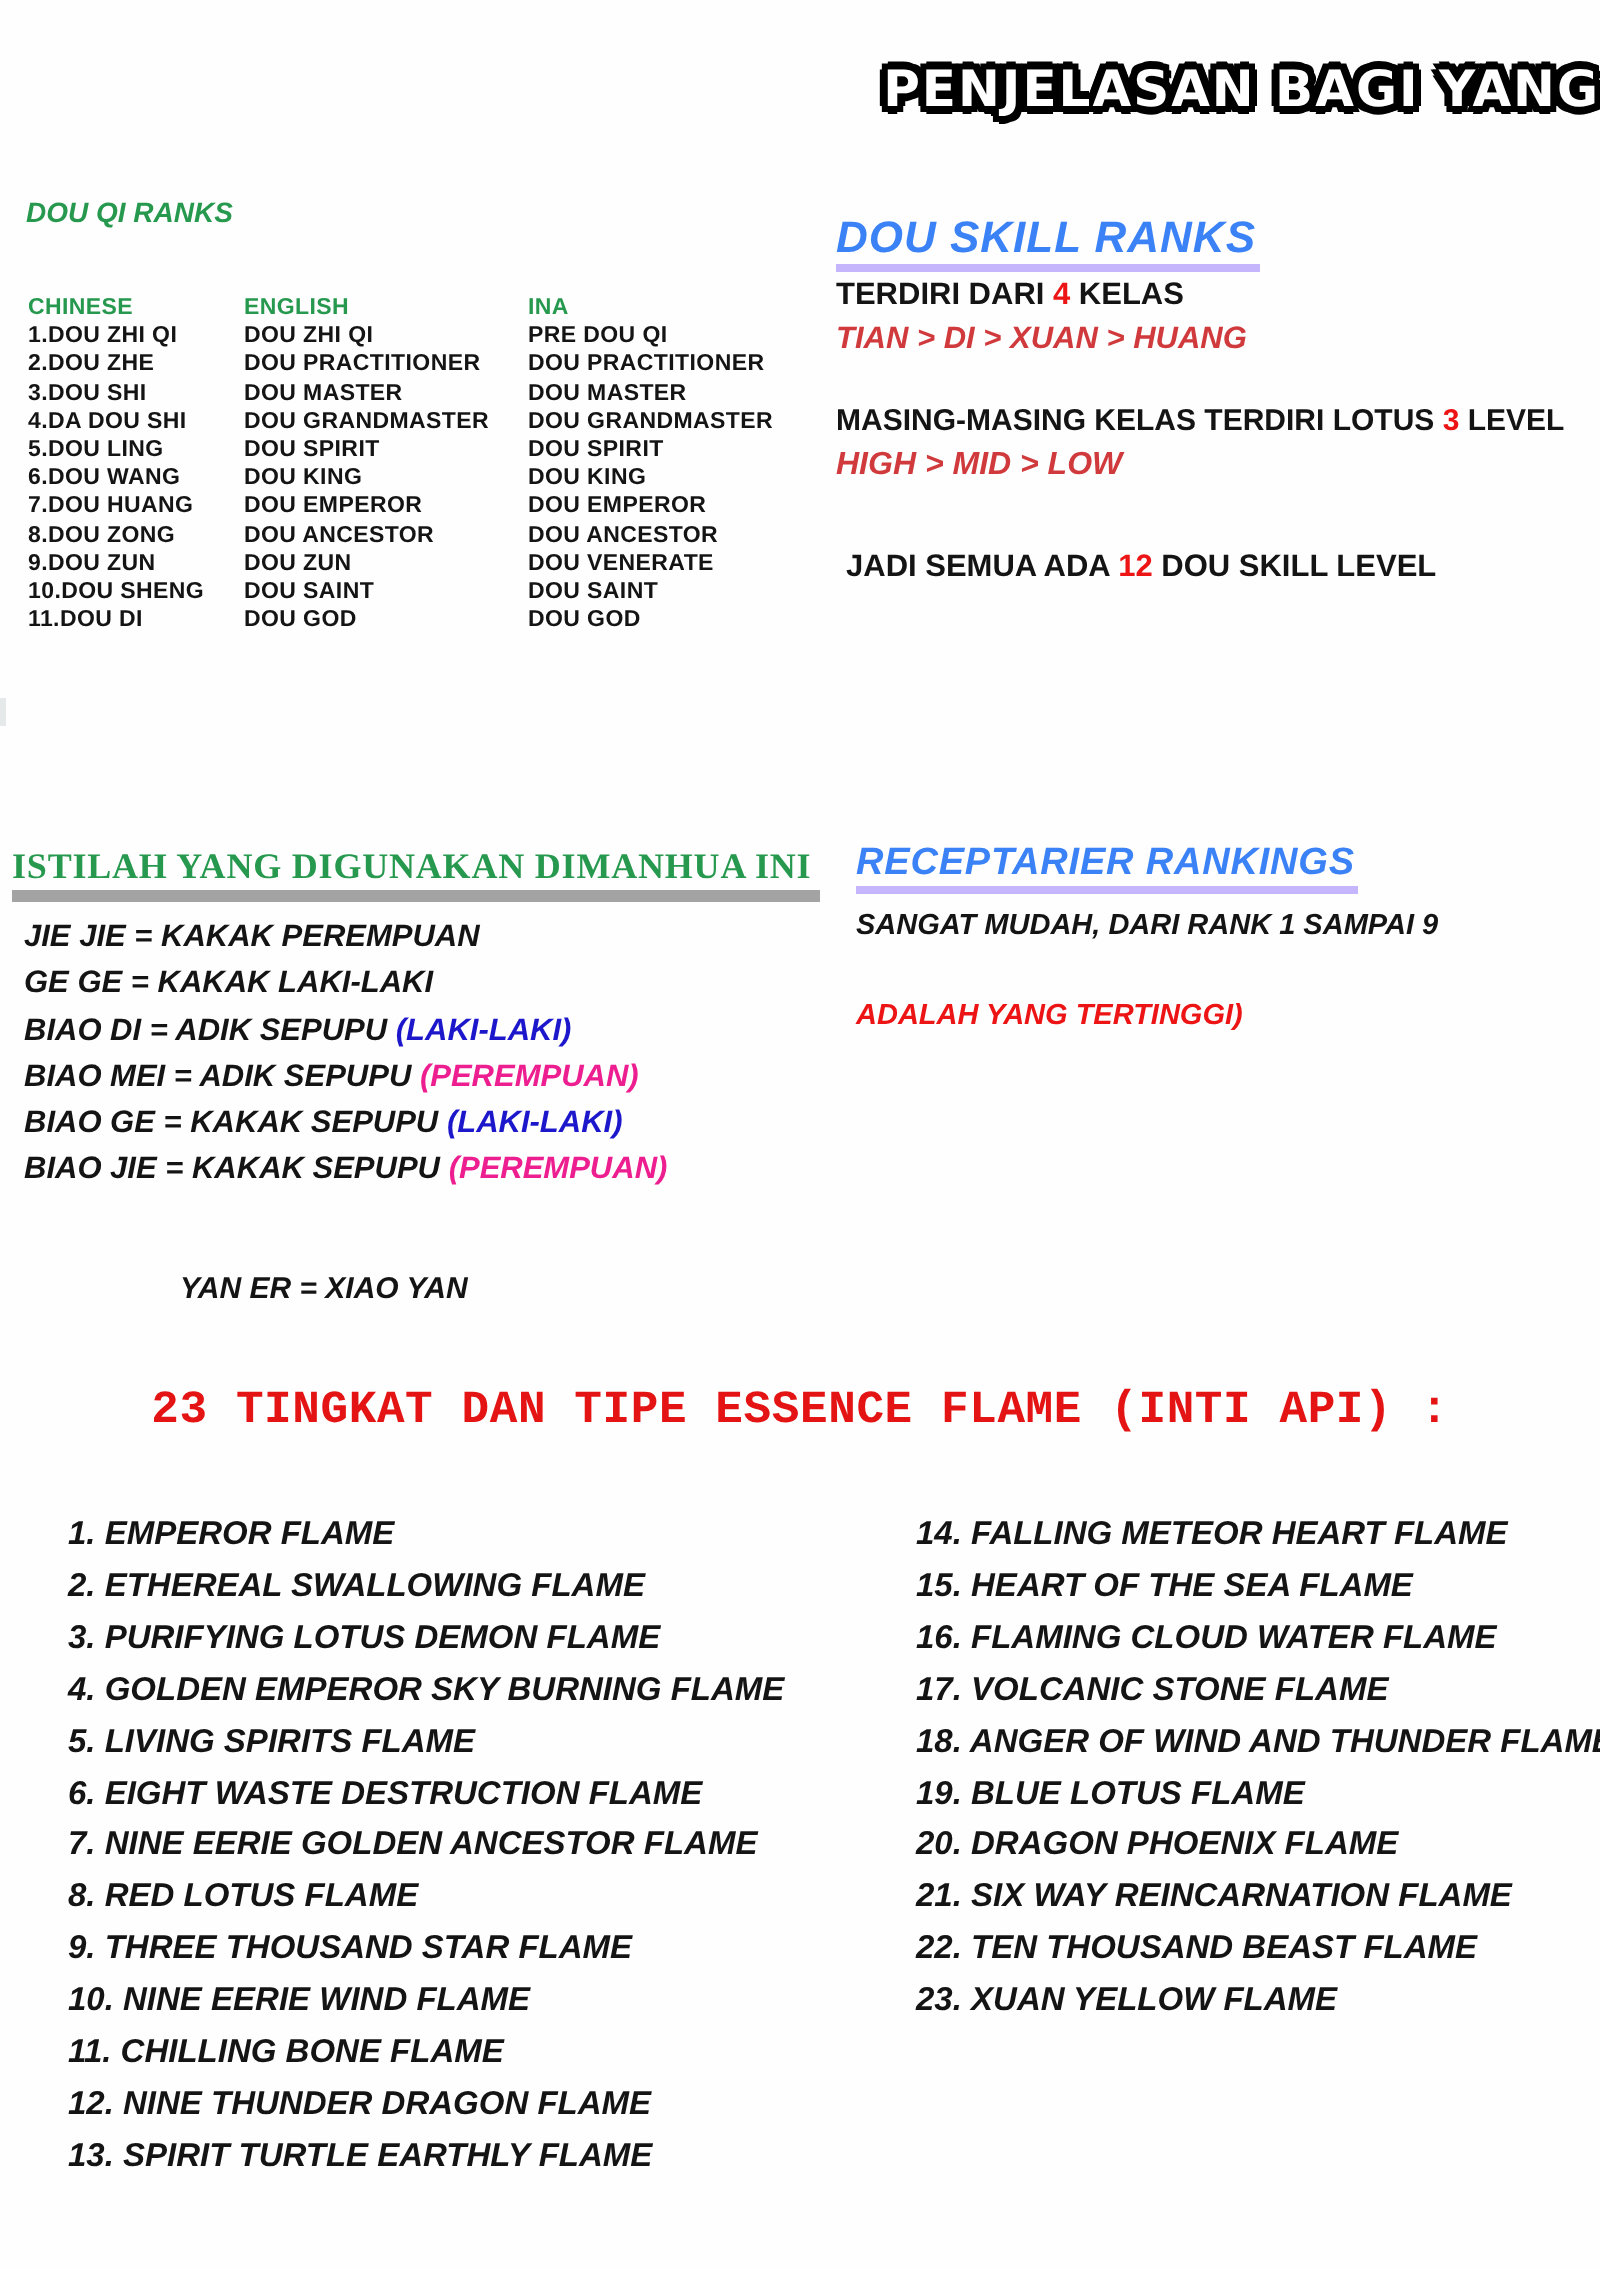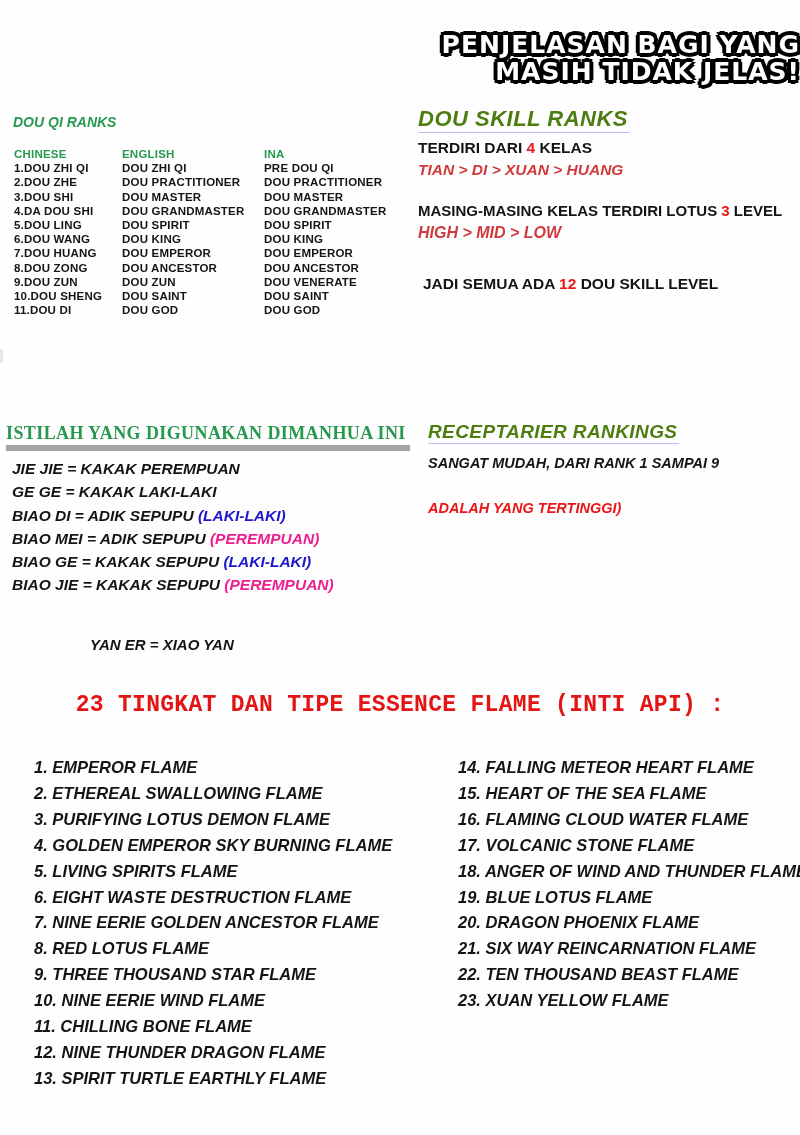--- a/index.html
+++ b/index.html
@@ -20,27 +20,27 @@
 
   
   .title{position:absolute;top:31px;left:0;width:100%;text-align:right;}
   .title-line{font-family:"DejaVu Sans",sans-serif;font-weight:900;font-size:25px;line-height:27px;
     letter-spacing:1px;color:#ffffff;
     text-shadow:-3px -3px 0 #000,0 -3px 0 #000,3px -3px 0 #000,-3px 0 0 #000,3px 0 0 #000,
       -3px 3px 0 #000,0 3px 0 #000,3px 3px 0 #000,-2px -2px 0 #000,2px -2px 0 #000,
       -2px 2px 0 #000,2px 2px 0 #000,0 4px 0 #000,0 -4px 0 #000,4px 0 0 #000,-4px 0 0 #000;}
 
   
-  .douqi-heading{position:absolute;left:13px;top:114px;font-size:14px;}
+  .douqi-heading{position:absolute;left:13px;top:98px;font-size:14px;}
   .douqi-table{position:absolute;left:14px;top:147px;display:grid;
     grid-template-columns:108px 142px 160px;line-height:14.2px;font-size:11.5px;letter-spacing:0.2px;}
   .douqi-table .hdr{color:#27994f;}
 
   
-  .gh{font-style:italic;font-weight:700;color:#4d7c0f;border-bottom:1px solid #c4b5fd;
+  .gh{font-style:italic;font-weight:700;color:#3b82f6;border-bottom:4px solid #c4b5fd;
       display:inline-block;padding:0 2px 0 0;}
   .abs{position:absolute;}
   .ds-head{left:418px;top:106px;font-size:22px;letter-spacing:0.5px;}
   .ds-l1{left:418px;top:139px;font-size:15.5px;}
   .ds-l2{left:418px;top:161px;font-size:15.5px;}
   .ds-l3{left:418px;top:202px;font-size:15px;}
   .ds-l4{left:418px;top:224px;font-size:16px;}
   .ds-l5{left:423px;top:275px;font-size:15.5px;}
 
   
@@ -67,21 +67,20 @@
   
   .edge-mark{position:absolute;left:0;top:349px;width:3px;height:14px;background:#e6e9e9;}
 </style>
 </head>
 <body>
 
 <div class="page">
 
   <div class="title">
     <div class="title-line">PENJELASAN BAGI YANG</div>
-    <div class="title-line">MASIH TIDAK JELAS!</div>
   </div>
 
   <div class="abs douqi-heading comic slant green">DOU QI RANKS</div>
 
   <div class="douqi-table comic">
     <span class="hdr">CHINESE</span>
     <span class="hdr">ENGLISH</span>
     <span class="hdr">INA</span>
 
     <span>1.DOU ZHI QI</span>

